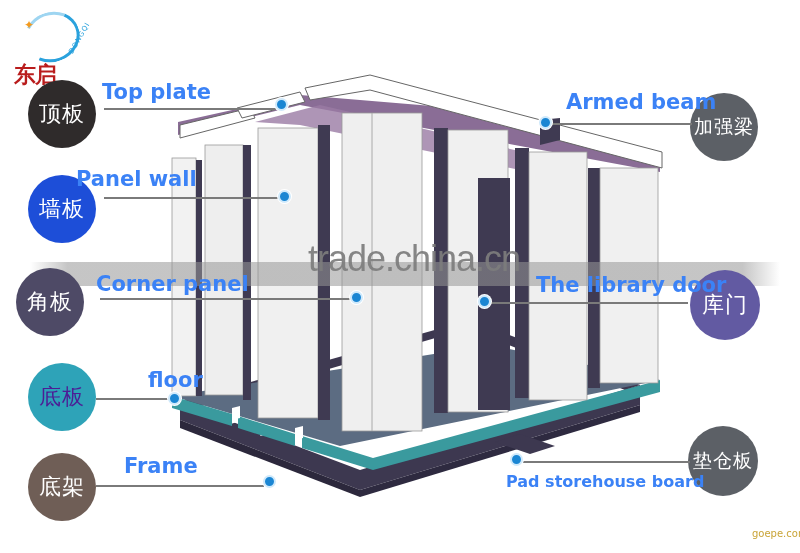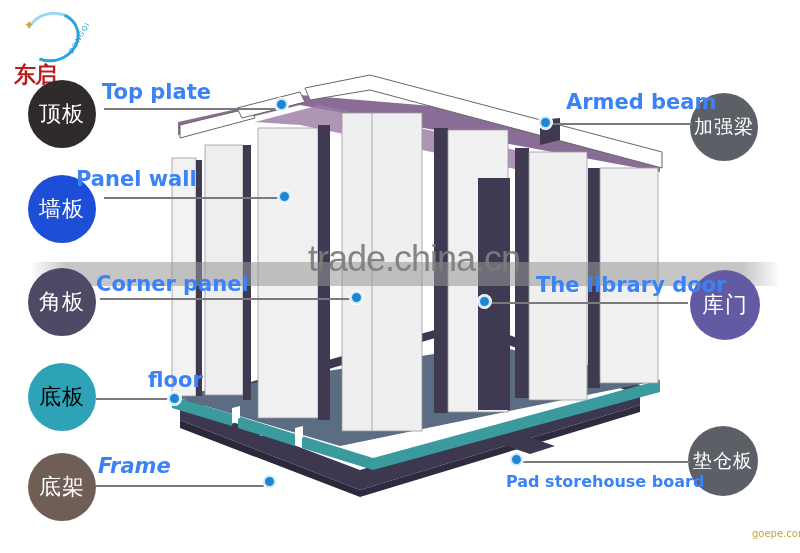--- a/index.html
+++ b/index.html
@@ -114,38 +114,38 @@
 <div class="leader" style="left:104px;top:108px;width:176px;"></div>
 <div class="dot" style="left:275px;top:98px;"></div>
 
 <div class="circle" style="left:28px;top:175px;width:68px;height:68px;background:#1d4ed8;">
   <span>墙板</span>
 </div>
 <span class="label" style="left:76px;top:167px;">Panel wall</span>
 <div class="leader" style="left:104px;top:197px;width:178px;"></div>
 <div class="dot" style="left:278px;top:190px;"></div>
 
-<div class="circle" style="left:28px;top:268px;width:68px;height:68px;background:#4e4a66;">
+<div class="circle" style="left:16px;top:268px;width:68px;height:68px;background:#4e4a66;">
   <span>角板</span>
 </div>
 <span class="label" style="left:96px;top:272px;">Corner panel</span>
 <div class="leader" style="left:100px;top:298px;width:252px;"></div>
 <div class="dot" style="left:350px;top:291px;"></div>
 
 <div class="circle" style="left:28px;top:363px;width:68px;height:68px;background:#2ea3b8;">
-  <span style="color:#000000;">底板</span>
+  <span style="color:#4c1d95;">底板</span>
 </div>
 <span class="label" style="left:108px;top:368px;margin-left:40px;">floor</span>
 <div class="leader" style="left:96px;top:398px;width:75px;"></div>
 <div class="dot" style="left:168px;top:392px;"></div>
 
 <div class="circle" style="left:28px;top:453px;width:68px;height:68px;background:#6f5e56;">
   <span>底架</span>
 </div>
-<span class="label" style="left:98px;top:454px;font-style:italic;">Frame</span>
+<span class="label" style="left:124px;top:454px;">Frame</span>
 <div class="leader" style="left:96px;top:485px;width:168px;"></div>
 <div class="dot" style="left:263px;top:475px;"></div>
 
 <div class="circle" style="left:690px;top:93px;width:68px;height:68px;background:#5c6066;font-size:19px;">
   <span>加强梁</span>
 </div>
 <span class="label" style="left:540px;top:90px;margin-left:26px;">Armed beam</span>
 <div class="leader" style="left:552px;top:123px;width:140px;"></div>
 <div class="dot" style="left:539px;top:116px;"></div>
 

